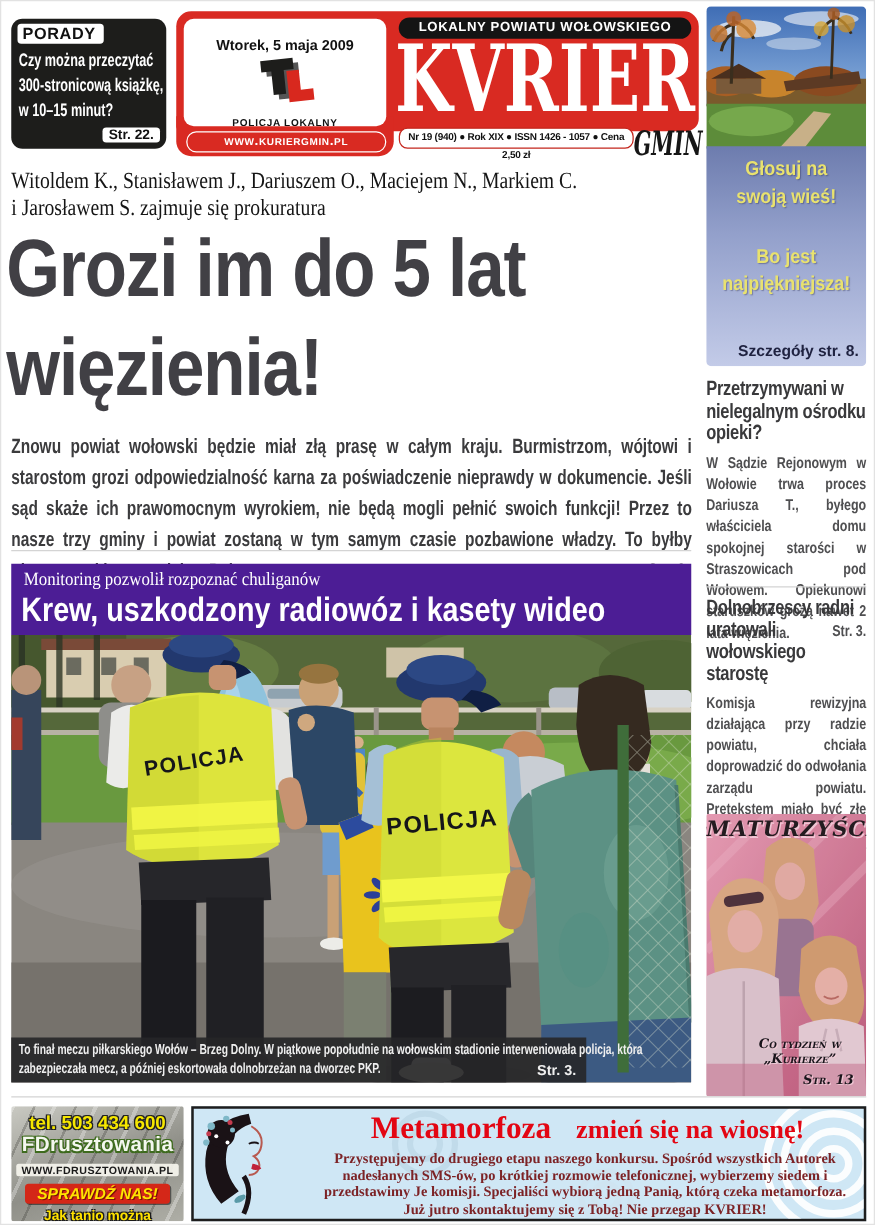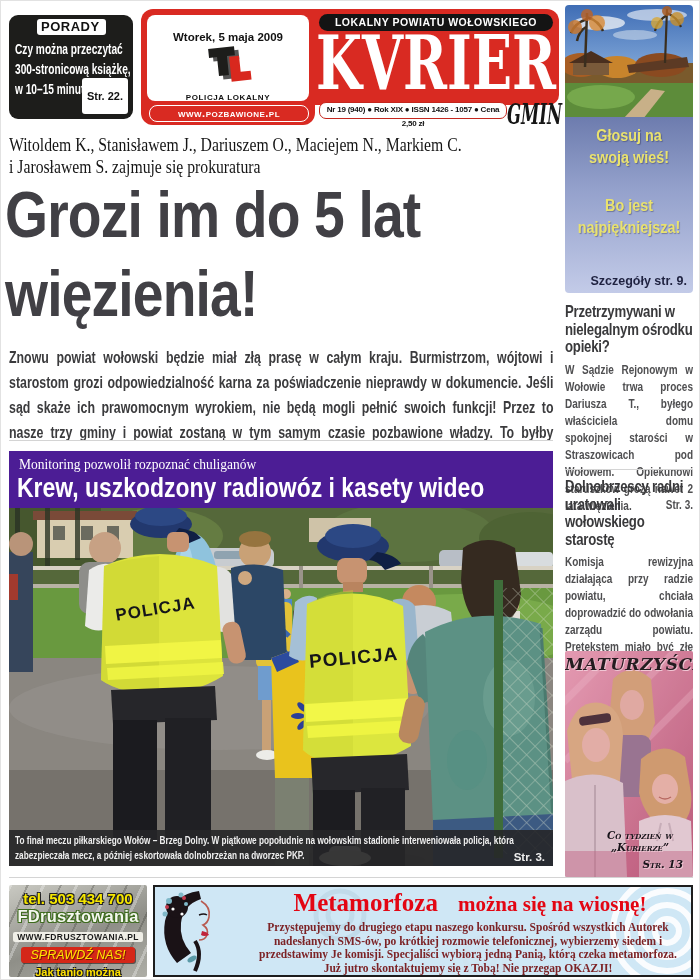--- a/index.html
+++ b/index.html
@@ -3,25 +3,25 @@
 <meta charset="utf-8">
 <style>
   html,body{margin:0;padding:0;background:#f2f2f2;}
   #page{position:relative;width:700px;height:980px;background:#fff;overflow:hidden;
         font-family:"Liberation Sans",sans-serif;border:1px solid #e2e2e2;box-sizing:border-box;}
   .abs{position:absolute;}
   .cx{transform-origin:0 0;}
   
   .porady{left:8px;top:14px;width:124px;height:104px;background:#1d1d1b;border-radius:9px;color:#fff;}
   .porady-tag{position:absolute;left:5px;top:4px;background:#fff;color:#111;font-weight:bold;
-              font-size:13px;padding:0 6px 1px 4px;border-radius:3px;letter-spacing:.5px;margin-left:23px;}
+              font-size:13px;padding:0 6px 1px 4px;border-radius:3px;letter-spacing:.5px;}
   .porady-text{position:absolute;left:6px;top:24px;width:168px;font-weight:bold;font-size:14.5px;
                line-height:20px;transform:scaleX(.7);transform-origin:0 0;letter-spacing:0;}
   .porady-page{position:absolute;right:5px;bottom:5px;background:#fff;color:#111;font-weight:bold;
-               font-size:11px;padding:12px 5px;border-radius:3px;}
+               font-size:11px;padding:0 5px;border-radius:3px;}
   
   .mast-red-main{left:140px;top:8px;width:418px;height:96px;background:#d92a22;border-radius:12px 12px 10px 4px;}
   .mast-red-ext{left:140px;top:92px;width:174px;height:32px;background:#d92a22;border-radius:0 0 12px 12px;}
   .datebox{left:146px;top:14px;width:162px;height:86px;background:#fff;border-radius:8px;text-align:center;}
   .date{font-weight:bold;font-size:11.5px;color:#111;margin-top:16px;}
   .tl-caption{font-weight:bold;font-size:8px;letter-spacing:.6px;color:#111;}
   .www-pill{left:148px;top:104px;width:158px;height:15px;border:1.5px solid #fff;border-radius:8px;
             background:#d92a22;color:#fff;font-weight:bold;font-size:11px;text-align:center;
             line-height:14px;font-variant:small-caps;letter-spacing:.5px;}
   .tagline-pill{left:318px;top:13px;width:234px;height:17px;background:#141414;border-radius:9px;
@@ -48,21 +48,21 @@
              color:#3b3b3d;text-align:justify;transform:scaleX(.75);}
   .lead-pref{position:absolute;right:2px;bottom:0;}
   .rule{height:1px;background:#d4d4d4;}
   
   .photo-bar{left:8px;top:450px;width:544px;height:57px;background:#4c1d95;color:#fff;overflow:hidden;}
   .photo-kicker{position:absolute;left:10px;top:5px;width:600px;font-family:"Liberation Serif",serif;
                 font-size:15px;transform:scaleX(.9);transform-origin:0 0;}
   .photo-head{position:absolute;left:8px;top:22px;width:660px;font-weight:bold;font-size:27px;
               letter-spacing:0;transform:scaleX(.85);transform-origin:0 0;}
   .photo-svg{left:8px;top:507px;}
-  .caption{left:8px;top:829px;width:544px;height:36px;background:rgba(38,38,40,.9);color:#efefef;}
+  .caption{left:8px;top:829px;width:460px;height:36px;background:rgba(38,38,40,.9);color:#efefef;}
   .caption-text{position:absolute;left:6px;top:3px;width:760px;font-weight:bold;font-size:11.5px;
                 line-height:15px;transform:scaleX(.715);transform-origin:0 0;}
   .caption-pref{position:absolute;right:8px;bottom:3px;font-weight:bold;font-size:11.5px;}
   
   .side-art{left:564px;width:160px;transform:scaleX(.8);transform-origin:0 0;color:#3a3a3c;}
   .side-art h3{margin:0 0 6px 0;font-size:16.5px;line-height:17.5px;letter-spacing:-.3px;color:#39393b;}
   .side-art p{margin:0;font-weight:bold;font-size:12.5px;line-height:17px;color:#4f4f51;text-align:justify;}
   .side-pref{text-align:right;margin-top:-17px;font-weight:bold;font-size:12.5px;color:#4f4f51;}
   
   .mat{left:564px;top:650px;width:128px;height:226px;overflow:hidden;border-radius:2px;}
@@ -77,21 +77,21 @@
   .fd-ad{left:8px;top:884px;width:138px;height:92px;text-align:center;overflow:hidden;border-radius:2px;
      background:
        repeating-linear-gradient(115deg,rgba(255,255,255,.30) 0 3px,transparent 3px 16px,rgba(50,50,45,.28) 16px 18px,transparent 18px 30px),
        linear-gradient(160deg,#c9c9c2,#8f8f88 55%,#aeaea6);}
   .fd-tel{margin-top:5px;font-weight:900;font-size:15px;color:#f6e700;
           text-shadow:-1px -1px 0 #222,1px -1px 0 #222,-1px 1px 0 #222,1px 1px 0 #222;}
   .fd-brand{font-weight:900;font-size:16.5px;letter-spacing:.3px;color:#f4f7ef;
             text-shadow:-1px -1px 0 #3e6b1e,1px -1px 0 #3e6b1e,-1px 1px 0 #3e6b1e,1px 1px 0 #3e6b1e;}
   .fd-www{display:inline-block;background:rgba(248,247,240,.9);color:#1a1a1a;font-weight:bold;
           font-size:8.5px;letter-spacing:.4px;padding:0 4px;border-radius:2px;}
-  .fd-cta{display:inline-block;margin-top:3px;background:#d42718;color:#ffe400;font-weight:400;
+  .fd-cta{display:inline-block;margin-top:3px;background:#d42718;color:#ffe400;font-weight:700;
           font-style:italic;font-size:12.5px;padding:1px 10px;border-radius:3px;
           text-shadow:1px 1px 0 #7a1208;box-shadow:1px 1px 0 rgba(30,30,30,.6);}
   .fd-q{margin:3px auto 0;width:126px;font-weight:900;font-size:11px;line-height:13px;color:#ffe200;
         text-shadow:-1px -1px 0 #1a1a1a,1px -1px 0 #1a1a1a,-1px 1px 0 #1a1a1a,1px 1px 0 #1a1a1a;}
   
   .meta-ad{left:152px;top:884px;width:540px;height:92px;background:#cfe7f5;border:2px solid #1d1d1d;
            box-sizing:border-box;overflow:hidden;}
   .meta-head{position:absolute;left:100px;top:2px;width:430px;text-align:center;white-space:nowrap;}
   .meta-title{font-family:"Liberation Serif",serif;font-weight:bold;font-size:25px;color:#e30613;margin-top:10px;}
   .meta-sub{font-family:"Liberation Serif",serif;font-weight:bold;font-size:21px;color:#e30613;margin-left:20px;}
@@ -116,21 +116,21 @@
       <div class="date">Wtorek, 5 maja 2009</div>
       <svg width="52" height="46" viewBox="0 0 52 46">
         <g transform="rotate(-6 26 23)">
           <polygon points="10,6 36,6 36,15 28,15 28,34 18,34 18,15 10,15" fill="#555" transform="translate(2,2)"></polygon>
           <polygon points="8,4 34,4 34,13 26,13 26,32 16,32 16,13 8,13" fill="#1d1d1b"></polygon>
           <polygon points="28,14 38,14 38,30 48,30 48,39 28,39" fill="#d8281e"></polygon>
         </g>
       </svg>
       <div class="tl-caption">POLICJA LOKALNY</div>
     </div>
-    <div class="abs www-pill">www.pozbawione.pl</div>
+    <div class="abs www-pill">www.kuriergmin.pl</div>
     <div class="abs tagline-pill">LOKALNY POWIATU WOŁOWSKIEGO</div>
     <svg class="abs title-svg" width="242" height="76" viewBox="0 0 242 76">
       <text x="1" y="64" font-family="DejaVu Serif, serif" font-weight="bold" font-size="74" fill="#ffffff" textLength="240" lengthAdjust="spacingAndGlyphs">KVRIER</text>
     </svg>
     <div class="abs issue-pill">Nr 19 (940) ● Rok XIX ● ISSN 1426 - 1057 ● Cena 2,50 zł</div>
     <svg class="abs gmin-svg" width="56" height="32" viewBox="0 0 56 32">
       <text x="0" y="25" font-family="DejaVu Serif, serif" font-weight="bold" font-style="italic" font-size="27" fill="#161616" textLength="55" lengthAdjust="spacingAndGlyphs">GMIN</text>
     </svg>
   </div>
 
@@ -166,21 +166,21 @@
       <polygon points="58,114 78,114 100,86 86,84" fill="#c8b088"></polygon>
     </svg>
     <div class="vote-grad"></div>
     <div class="vote-lines">
       <div>Głosuj na</div>
       <div>swoją wieś!</div>
       <div class="vote-gap"></div>
       <div>Bo jest</div>
       <div>najpiękniejsza!</div>
     </div>
-    <div class="vote-details">Szczegóły str. 9.</div>
+    <div class="vote-details">Szczegóły str. 8.</div>
   </div>
 
   <div class="abs cx kicker">
     <span style="display:block">Witoldem K., Stanisławem J., Dariuszem O., Maciejem N., Markiem C.</span>
     <span style="display:block">i Jarosławem S. zajmuje się prokuratura</span>
   </div>
   <div class="abs cx headline">
     <span style="display:block">Grozi im do 5 lat</span>
     <span style="display:block">więzienia!</span>
   </div>
@@ -411,21 +411,21 @@
       <path d="M96,172 L92,190 M104,172 L108,190" stroke="#c4c0c4" stroke-width="2" fill="none"></path>
       <rect width="128" height="226" fill="#d06a8c" opacity=".22"></rect>
       <rect y="200" width="128" height="26" fill="#c06080" opacity=".45"></rect>
     </svg>
     <div class="mat-title">MATURZYŚCI</div>
     <div class="mat-foot1">Co tydzień w „Kurierze”</div>
     <div class="mat-foot2">Str. 13</div>
   </div>
 
   <div class="abs fd-ad">
-    <div class="fd-tel">tel. 503 434 700</div>
+    <div class="fd-tel">tel. 503 434 600</div>
     <div class="fd-brand">FDrusztowania</div>
     <div><span class="fd-www">WWW.FDRUSZTOWANIA.PL</span></div>
     <div><span class="fd-cta">SPRAWDŹ NAS!</span></div>
     <div class="fd-q">Jak tanio można wynająć rusztowanie?</div>
   </div>
 
   <div class="abs meta-ad">
     <svg style="position:absolute;left:0;top:0;" width="536" height="88" viewBox="0 0 536 88">
       <g fill="none" stroke="#b7d2e2" stroke-width="5" opacity=".55">
         <circle cx="185" cy="28" r="12"></circle>
@@ -454,18 +454,18 @@
           <circle cx="27" cy="27" r="1.6" fill="#ffffff"></circle>
         <circle cx="12" cy="20" r="2" fill="#c43b4e"></circle>
           <circle cx="29" cy="11" r="2" fill="#c43b4e"></circle>
         <ellipse cx="37" cy="72" rx="5" ry="2.5" fill="#5a9aa8" transform="rotate(-30 37 72)"></ellipse>
         <path d="M46,14 Q56,20 54,30 Q53,36 48,38 Q54,42 52,48 Q50,53 44,53" stroke="#b85a50" stroke-width="1.6" fill="none"></path>
         <path d="M47,44 q6,1 7,4 q-5,2 -8,0 z" fill="#c0233a"></path>
         <path d="M44,28 q5,-2 8,0" stroke="#1a1216" stroke-width="1.4" fill="none"></path>
       </g>
     </svg>
     <div class="meta-head">
-      <span class="meta-title">Metamorfoza</span><span class="meta-sub">można się na wiosnę!</span>
+      <span class="meta-title">Metamorfoza</span><span class="meta-sub">zmień się na wiosnę!</span>
     </div>
-    <p class="meta-body">Przystępujemy do drugiego etapu naszego konkursu. Spośród wszystkich Autorek nadesłanych SMS-ów, po krótkiej rozmowie telefonicznej, wybierzemy siedem i przedstawimy Je komisji. Specjaliści wybiorą jedną Panią, którą czeka metamorfoza. Już jutro skontaktujemy się z Tobą! Nie przegap OKAZJI!</p>
+    <p class="meta-body">Przystępujemy do drugiego etapu naszego konkursu. Spośród wszystkich Autorek nadesłanych SMS-ów, po krótkiej rozmowie telefonicznej, wybierzemy siedem i przedstawimy Je komisji. Specjaliści wybiorą jedną Panią, którą czeka metamorfoza. Już jutro skontaktujemy się z Tobą! Nie przegap KVRIER!</p>
   </div>
 
 </div>
 
 </body></html>

